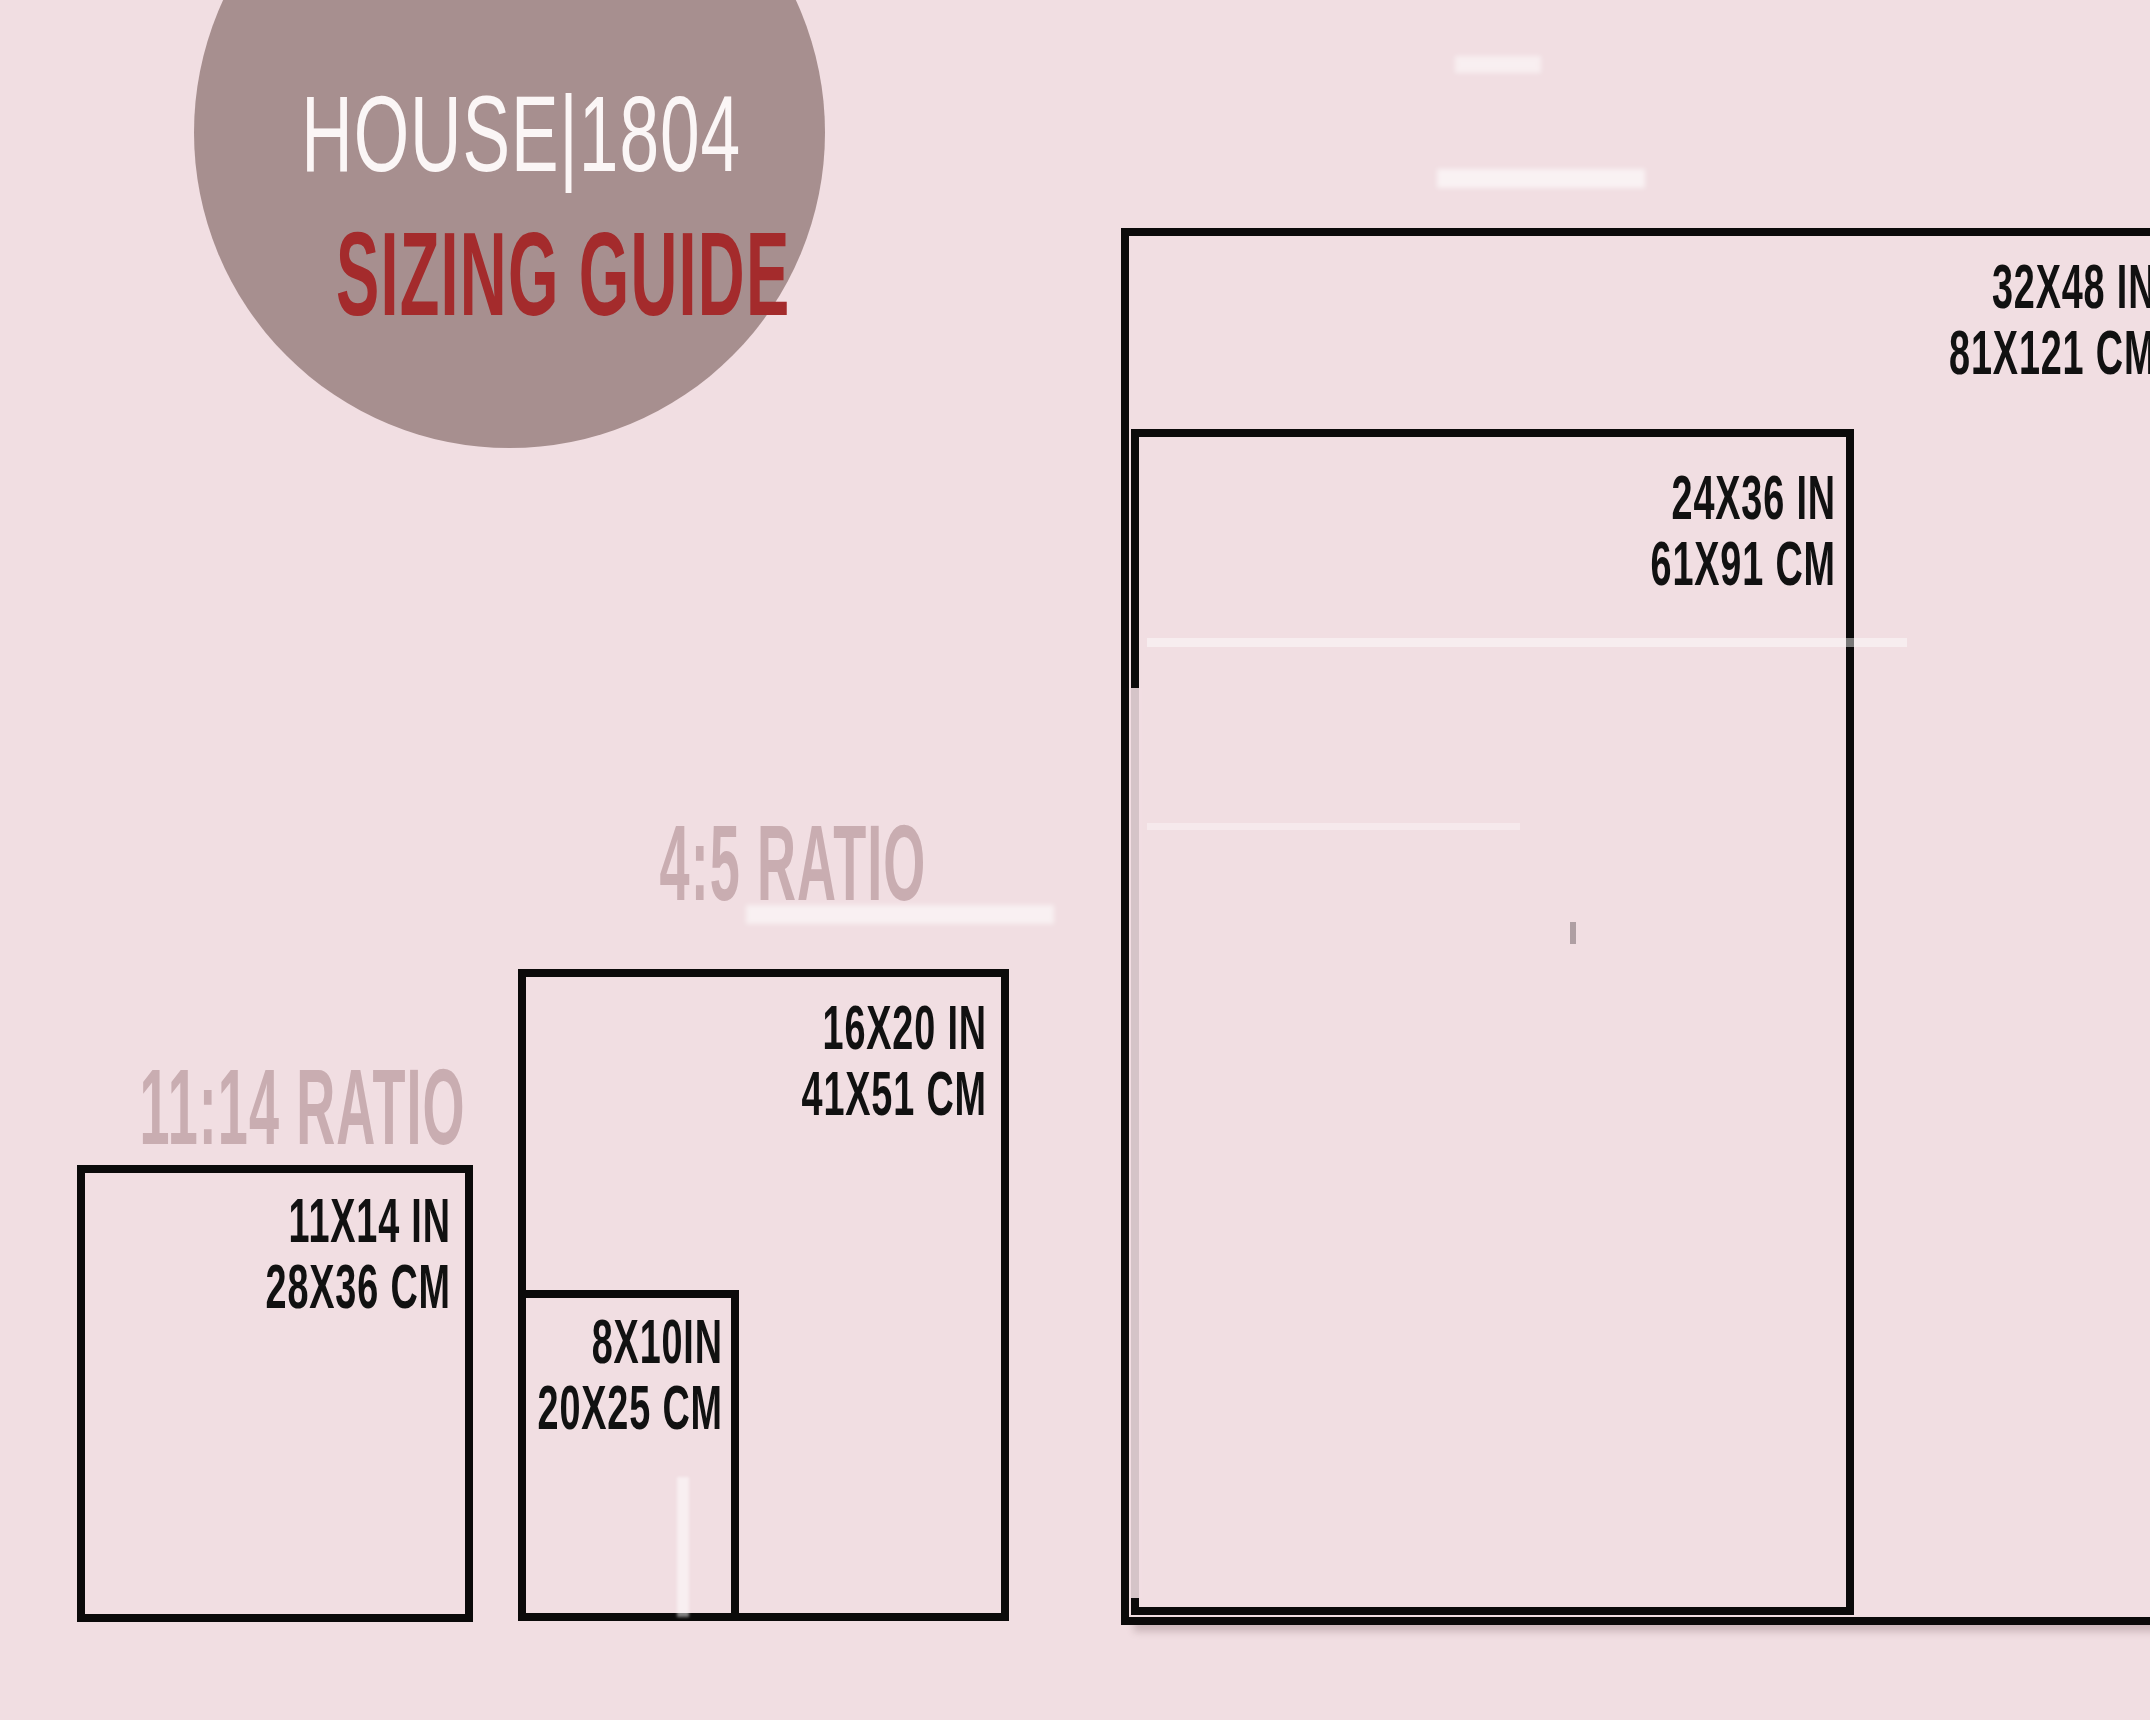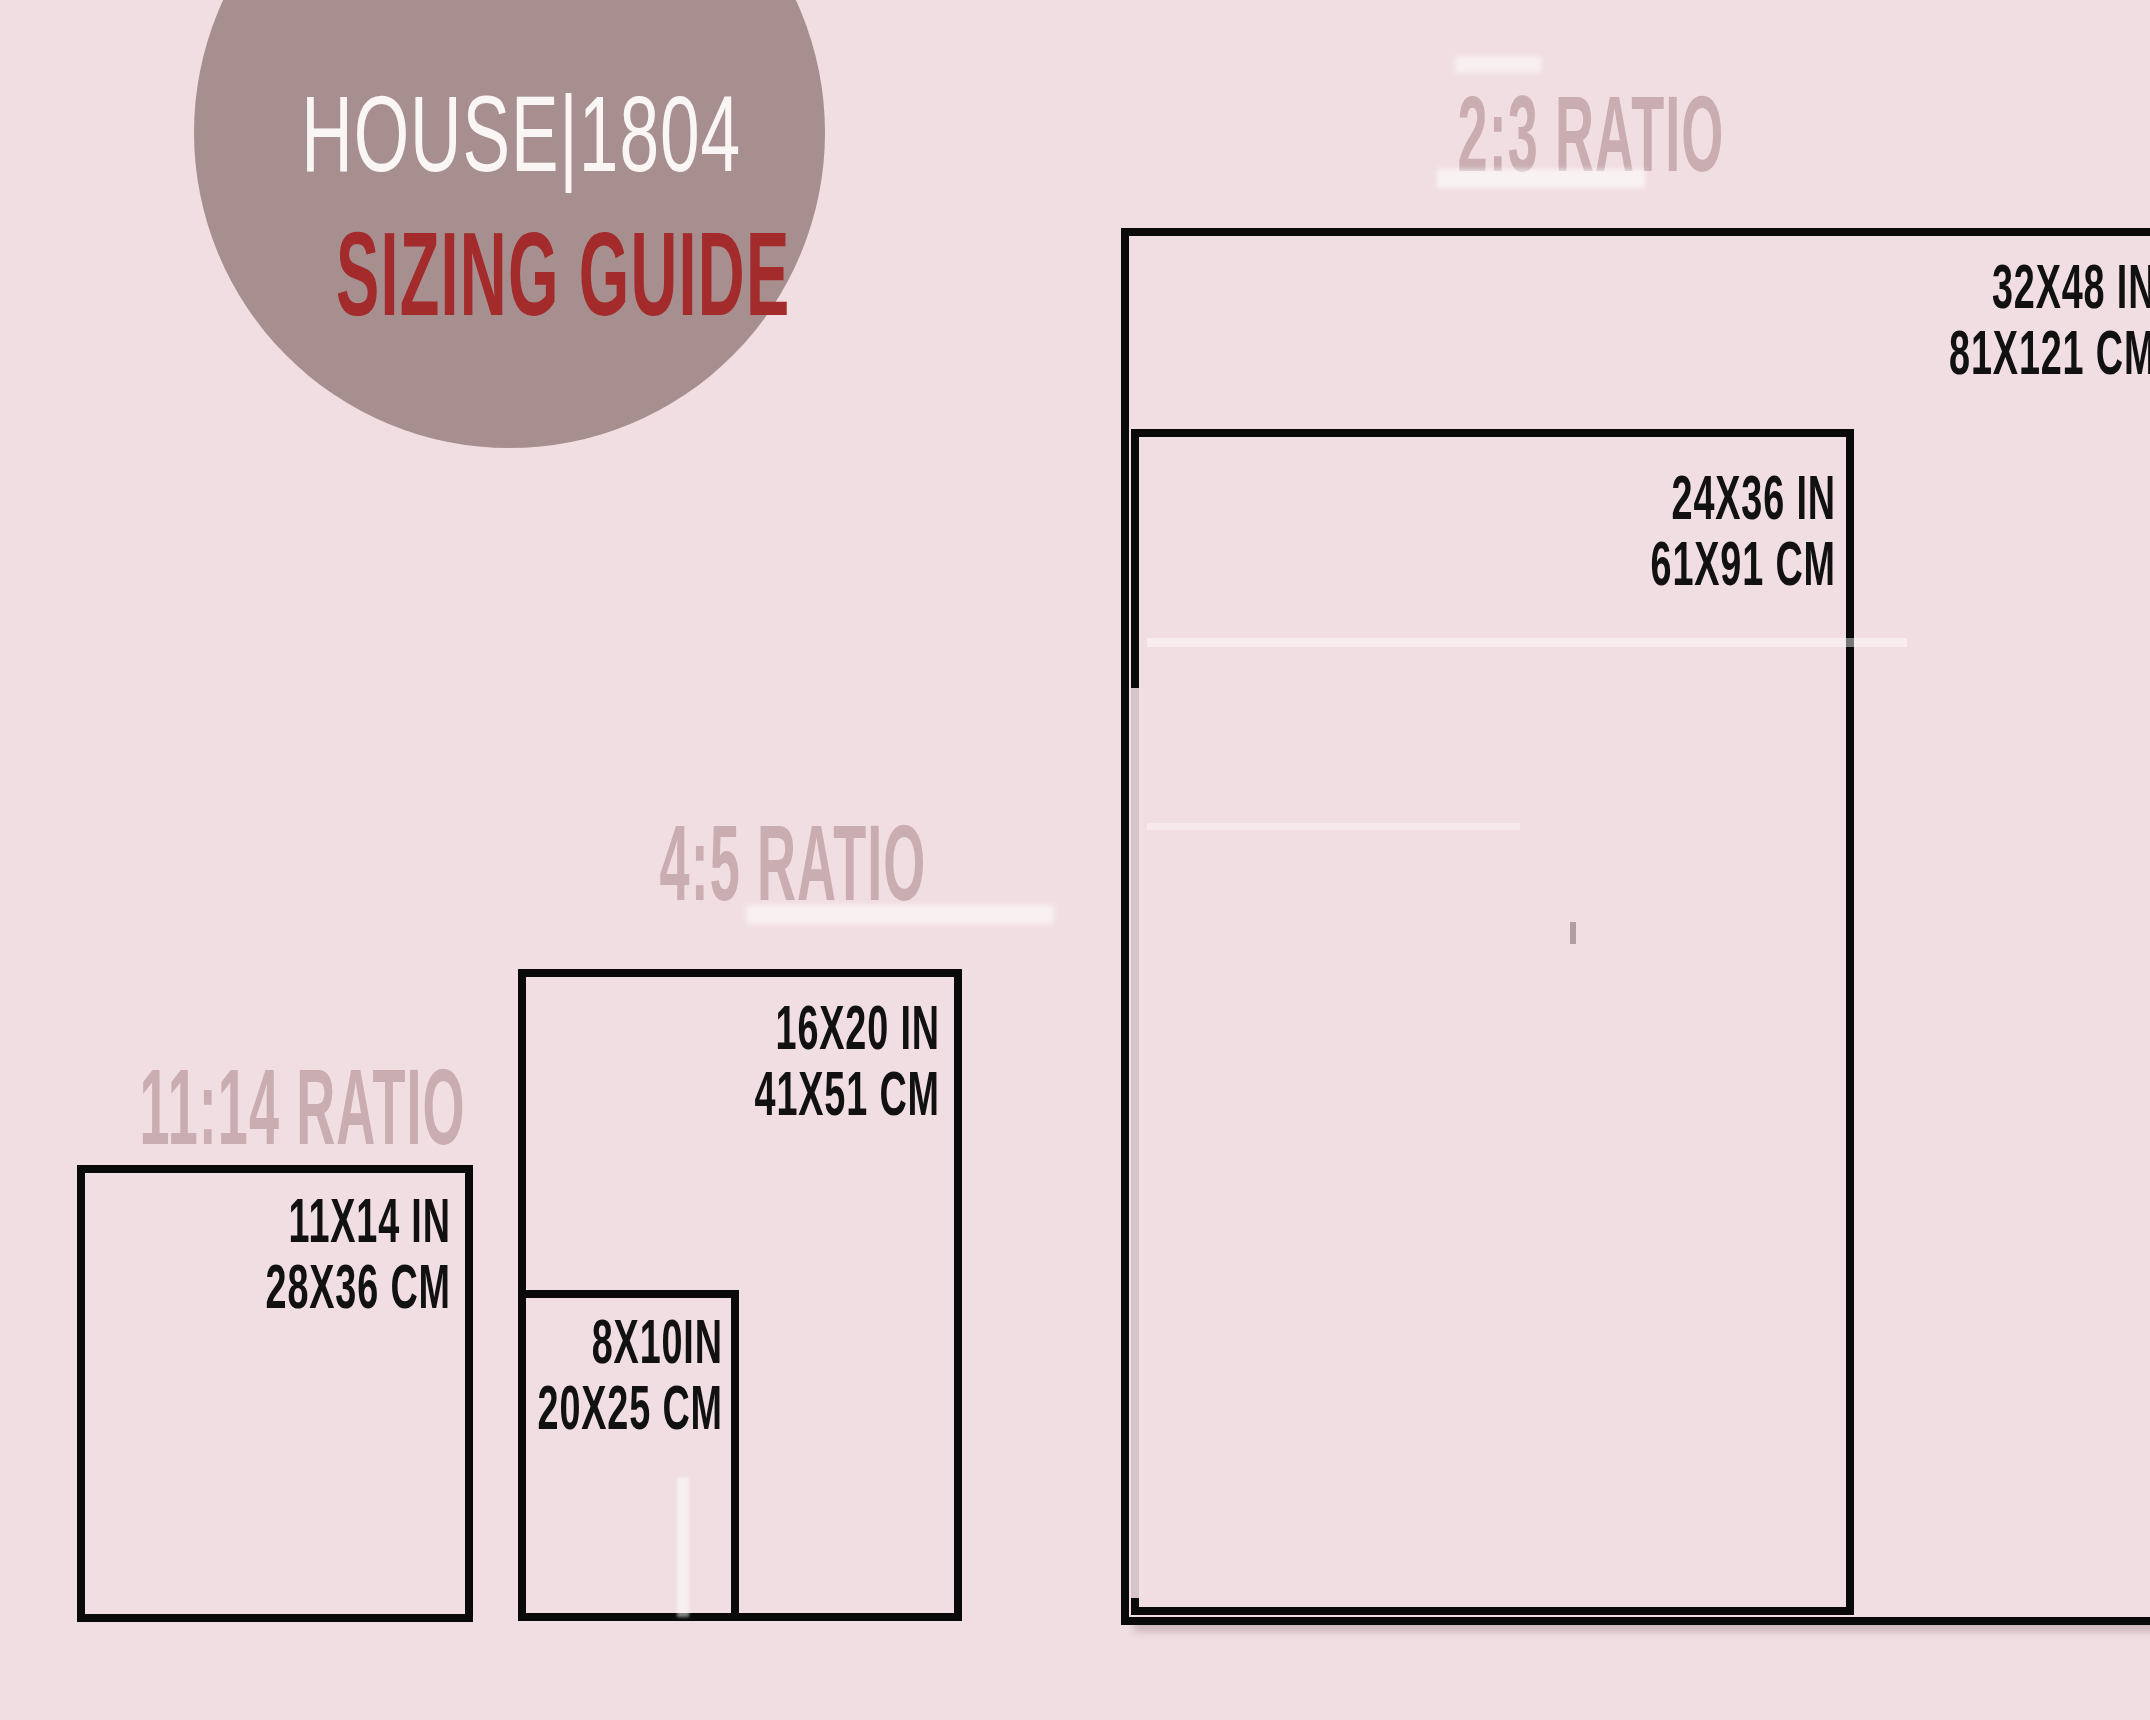--- a/index.html
+++ b/index.html
@@ -47,21 +47,21 @@
   .h-1114{left:13.6px;top:1053px;}
 
   
   .size-rect{
     position:absolute;border:8.6px solid var(--line-black);
     box-sizing:border-box;background:transparent;
   }
   .r-32x48{left:1121px;top:228px;width:1068px;height:1397px;
            box-shadow:10px 10px 7.2px -2.9px rgba(110,85,90,.28);}
   .r-24x36{left:1131px;top:429px;width:723px;height:1186px;}
-  .r-16x20{left:518px;top:969px;width:444px;height:652px;padding-left:36px;}
+  .r-16x20{left:518px;top:969px;width:491px;height:652px;padding-left:36px;}
   .r-8x10{left:518px;top:1290px;width:221px;height:331px;}
   .r-11x14{left:77px;top:1165px;width:396px;height:457px;}
 
   
   .size-label{
     position:absolute;text-align:right;color:#111;
     font-size:63px;line-height:66px;font-weight:700;
     letter-spacing:1.4px;white-space:nowrap;
   }
   .size-label .line{display:block;transform:scaleX(.6);transform-origin:100% 50%;}
@@ -97,23 +97,20 @@
 
   <div class="logo">
     <div class="brand">
       <span class="cond">HOUSE|1804</span>
     </div>
     <div class="tagline">
       <span class="cond">SIZING GUIDE</span>
     </div>
   </div>
 
-  <div class="heading h-23">
-    <span class="cond">2:3 RATIO</span>
-  </div>
   <div class="heading h-45">
     <span class="cond">4:5 RATIO</span>
   </div>
   <div class="heading h-1114">
     <span class="cond">11:14 RATIO</span>
   </div>
 
   <div class="size-rect r-32x48">
     <div class="size-label l-32x48">
       <span class="line">32X48 IN</span>

